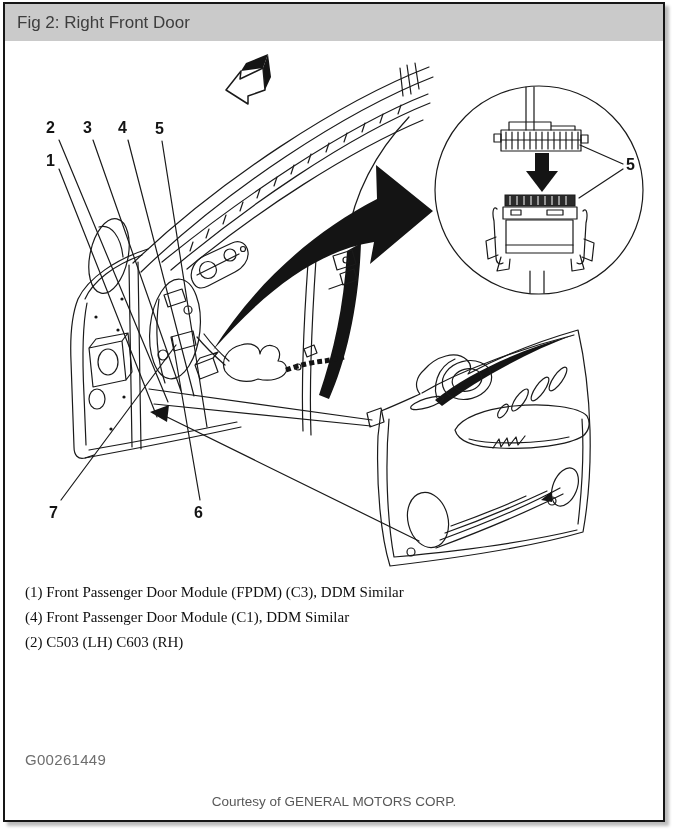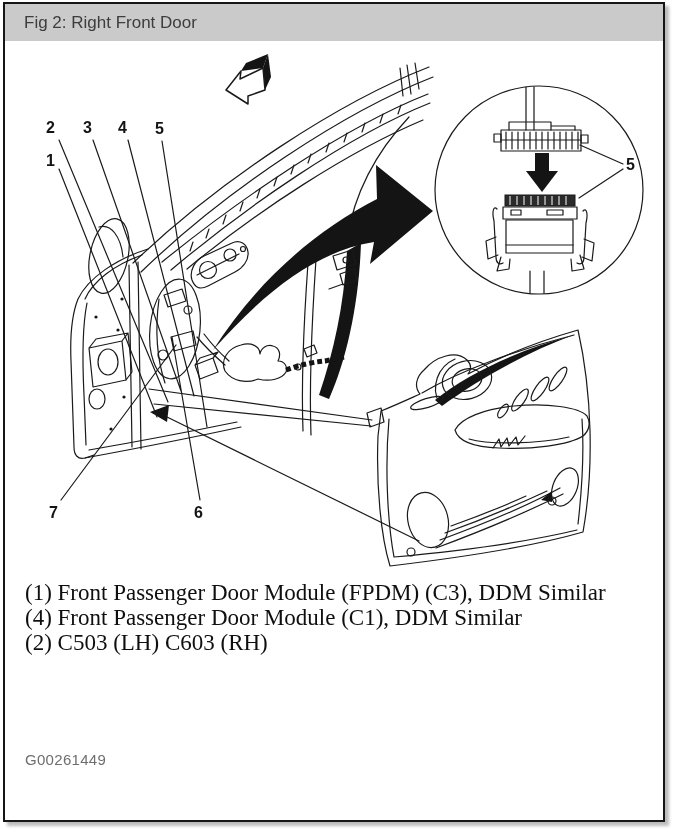--- a/index.html
+++ b/index.html
@@ -1,27 +1,27 @@
 <!DOCTYPE html>
 <html><head>
 <meta charset="utf-8">
 <style>
   html,body{margin:0;padding:0;background:#ffffff;}
   body{width:682px;height:834px;position:relative;font-family:"Liberation Sans",sans-serif;overflow:hidden;}
   .page{position:absolute;left:3px;top:2px;width:658px;height:816px;background:#ffffff;
         border:2px solid #161616;box-shadow:4px 4px 3px #bcbcbc;}
   .titlebar{position:absolute;left:0;top:0;right:0;height:37px;background:#cacaca;
-        display:flex;align-items:center;padding-left:19px;color:#3d3d3d;font-size:17px;}
+        display:flex;align-items:center;padding-left:12px;color:#3d3d3d;font-size:17px;}
   svg.diagram{position:absolute;left:0;top:37px;width:658px;height:540px;}
   .ln{stroke:#1a1a1a;fill:none;stroke-width:1.2;stroke-linecap:round;stroke-linejoin:round;}
   .fl{fill:#141414;stroke:none;}
   .wh{fill:#ffffff;stroke:#1a1a1a;stroke-width:1.5;stroke-linejoin:round;}
   .num{font-family:"Liberation Sans",sans-serif;font-size:16px;font-weight:bold;fill:#141414;}
   .legend{position:absolute;left:20px;top:576px;font-family:"Liberation Serif",serif;
-        font-size:23px;color:#0f0f0f;}
+        font-size:15px;color:#0f0f0f;}
   .legend-line{height:25px;line-height:25px;white-space:nowrap;}
   .gcode{position:absolute;left:20px;top:747px;font-size:15px;color:#6e6e6e;letter-spacing:.3px;}
   .footer{position:absolute;left:0;right:0;top:790px;text-align:center;font-size:13.5px;color:#585858;}
 </style>
 </head>
 <body>
 
 <div class="page">
 
   <div class="titlebar">
@@ -178,13 +178,14 @@
     </g>
   </svg>
 
   <div class="legend">
     <div class="legend-line">(1) Front Passenger Door Module (FPDM) (C3), DDM Similar</div>
     <div class="legend-line">(4) Front Passenger Door Module (C1), DDM Similar</div>
     <div class="legend-line">(2) C503 (LH) C603 (RH)</div>
   </div>
 
   <div class="gcode">G00261449</div>
+  <div class="footer">Courtesy of GENERAL MOTORS CORP.</div>
 </div>
 
 </body></html>

